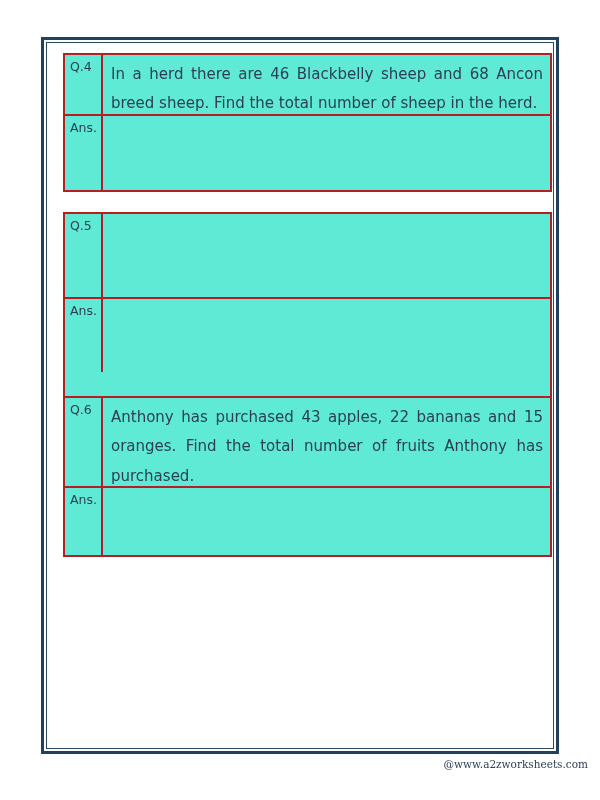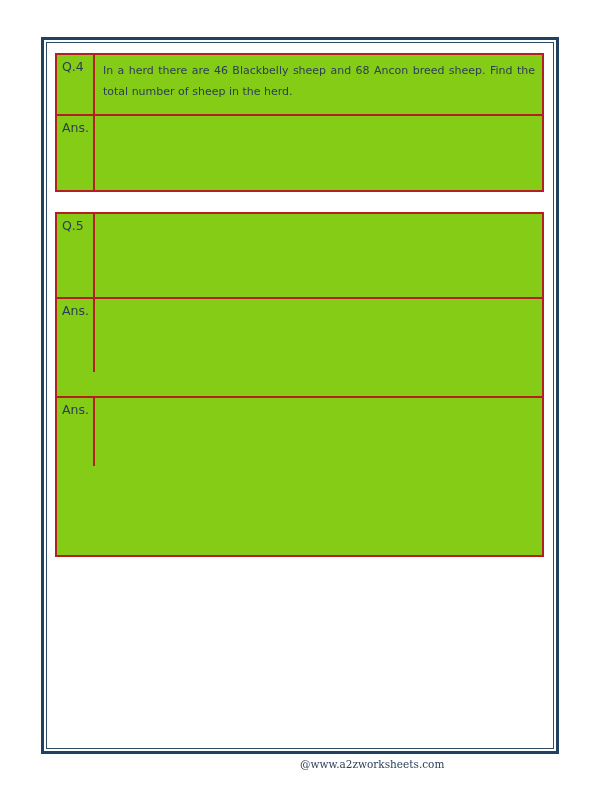--- a/index.html
+++ b/index.html
@@ -62,25 +62,25 @@
   .sheet {
     position: absolute;
     left: 55px;
     top: 53px;
     width: 489px;
   }
 
   
   .qblock {
     position: absolute;
-    left: 0;
+    left: 8px;
     width: 489px;
     border: 2.5px solid #b51f24;
     box-sizing: border-box;
-    background: #84cc16;
+    background: #5eead4;
   }
   .qrow {
     display: flex;
     align-items: stretch;
   }
   .qrow.question {
     border-bottom: 2.5px solid #b51f24;
   }
   .qlabel {
     flex: 0 0 38px;
@@ -91,21 +91,21 @@
     font-size: 12.5px;
     color: #2c3e56;
     line-height: 1.25;
   }
   .qlabel.ans {
   }
   .qtext {
     flex: 1 1 auto;
     box-sizing: border-box;
     padding: 5px 7px 6px 8px;
-    font-size: 11px;
+    font-size: 15px;
     line-height: 1.95;
     color: #2c3e56;
     text-align: justify;
     text-justify: inter-word;
     hyphens: none;
   }
   .ansfill {
     flex: 1 1 auto;
   }
 
@@ -121,21 +121,21 @@
   #block-q6 { top: 343px; height: 161px; }
   #block-q6 .qrow.question { height: 88px; }
   #block-q6 .qrow.answer  { height: 68px; }
 
   
   .footer {
     position: absolute;
     left: 0;
     top: 758px;
     width: 600px;
-    text-align: left;
+    text-align: right;
     padding-right: 12px;
     box-sizing: border-box;
     font-family: "DejaVu Serif", serif;
     font-size: 10.5px;
     color: #2c3e56;
   }
   .footer .fwrap {
     display: inline-block;
     margin-left: 300px;
   }
@@ -167,20 +167,24 @@
       <div class="qrow question">
         <div class="qlabel">Q.5</div>
       </div>
       <div class="qrow answer">
         <div class="qlabel ans">Ans.</div>
         <div class="ansfill qtext"></div>
       </div>
     </div>
 
     <div class="qblock" id="block-q6">
+      <div class="qrow question">
+        <div class="qlabel">Q.6</div>
+        <div class="qtext">Anthony has purchased 43 apples, 22 bananas and 15 oranges. Find the total number of fruits Anthony has purchased.</div>
+      </div>
       <div class="qrow answer">
         <div class="qlabel ans">Ans.</div>
         <div class="ansfill qtext"></div>
       </div>
     </div>
 
   </div>
 
   <div class="footer">
     <span class="fwrap">@www.a2zworksheets.com</span>

